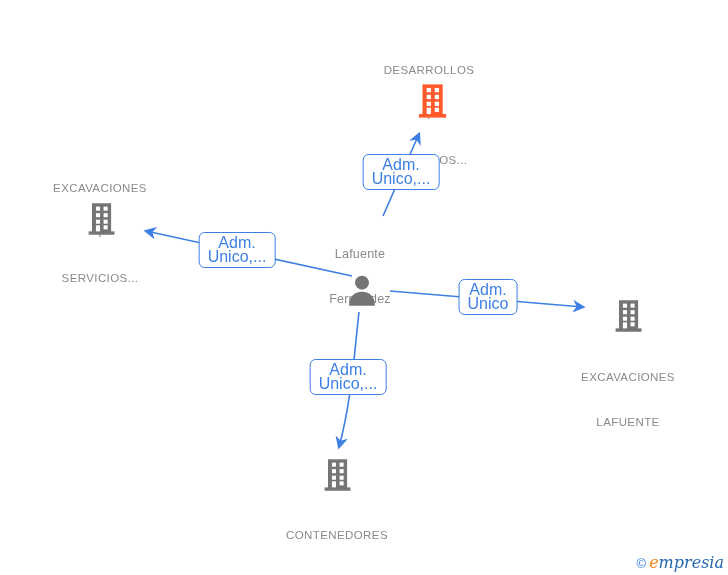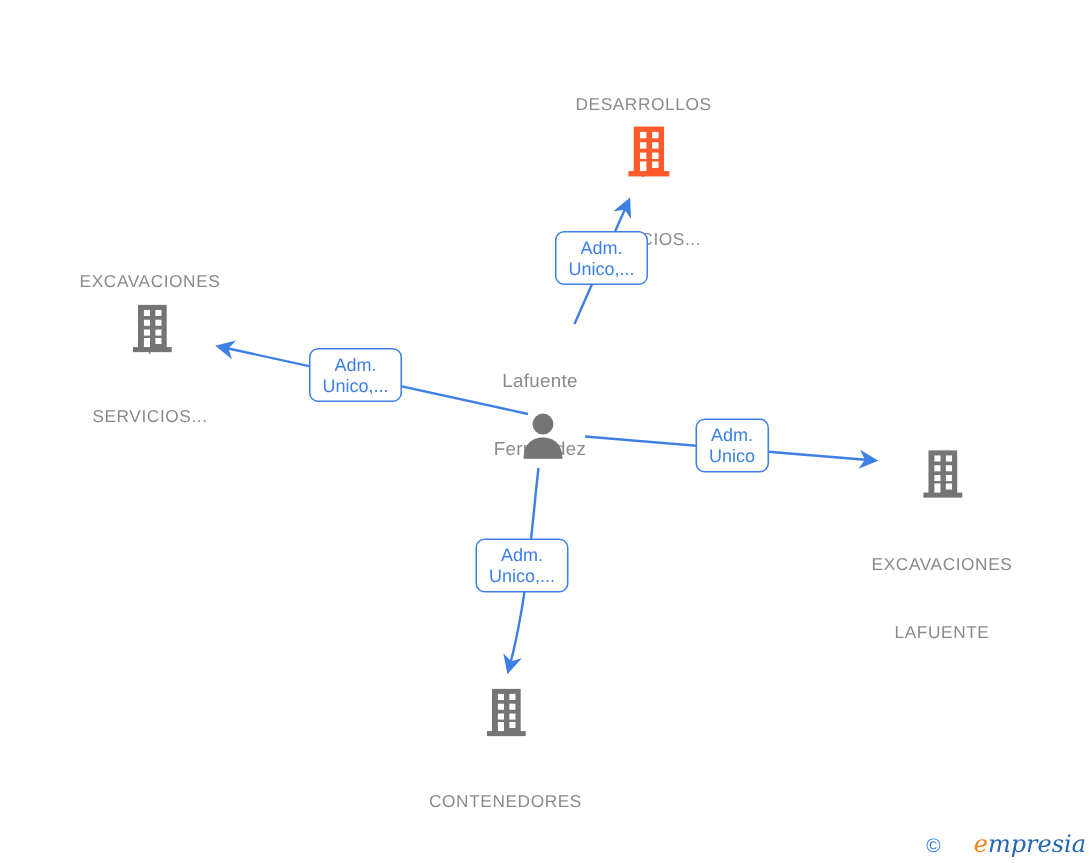--- a/index.html
+++ b/index.html
@@ -11,31 +11,31 @@
   .icon{position:absolute;transform:translate(-50%,-50%);z-index:2;cursor:pointer;}
   .node-label{
     position:absolute;transform:translateX(-50%);z-index:2;
     text-align:center;color:#8a8a8a;font-size:11.5px;line-height:15px;
     letter-spacing:.4px;white-space:pre-wrap;cursor:pointer;
   }
   .person-label{font-size:12.5px;letter-spacing:.2px;}
   .edge-label{
     position:absolute;transform:translate(-50%,-50%);z-index:3;
     background:#ffffff;border:1.6px solid #3d7fe3;border-radius:6px;
-    color:#3d7fe3;font-size:12px;line-height:14px;text-align:center;
+    color:#3d7fe3;font-size:16px;line-height:14px;text-align:center;
     padding:3px 8px;cursor:pointer;box-shadow:0 0 0 1px rgba(255,255,255,0);
   }
   .gray-fill{fill:#757575;}
   .orange-fill{fill:#ff5a2b;}
   #footer{
     position:absolute;right:4px;bottom:3px;z-index:4;
     font-size:15px;display:flex;align-items:baseline;gap:3px;
   }
   #footer .copy{color:#2f7de1;font-size:13px;}
-  #footer .brand{font-family:"DejaVu Serif","Liberation Serif",serif;font-style:italic;font-size:16px;margin-left:19px;}
+  #footer .brand{font-family:"DejaVu Serif","Liberation Serif",serif;font-style:italic;font-size:16px;}
   #footer .brand .e{color:#f58220;}
   #footer .brand .rest{color:#2767b0;}
 </style>
 </head>
 <body>
 
 <div id="stage">
 
   <svg id="edges" width="728" height="575" viewBox="0 0 728 575">
     <defs>

